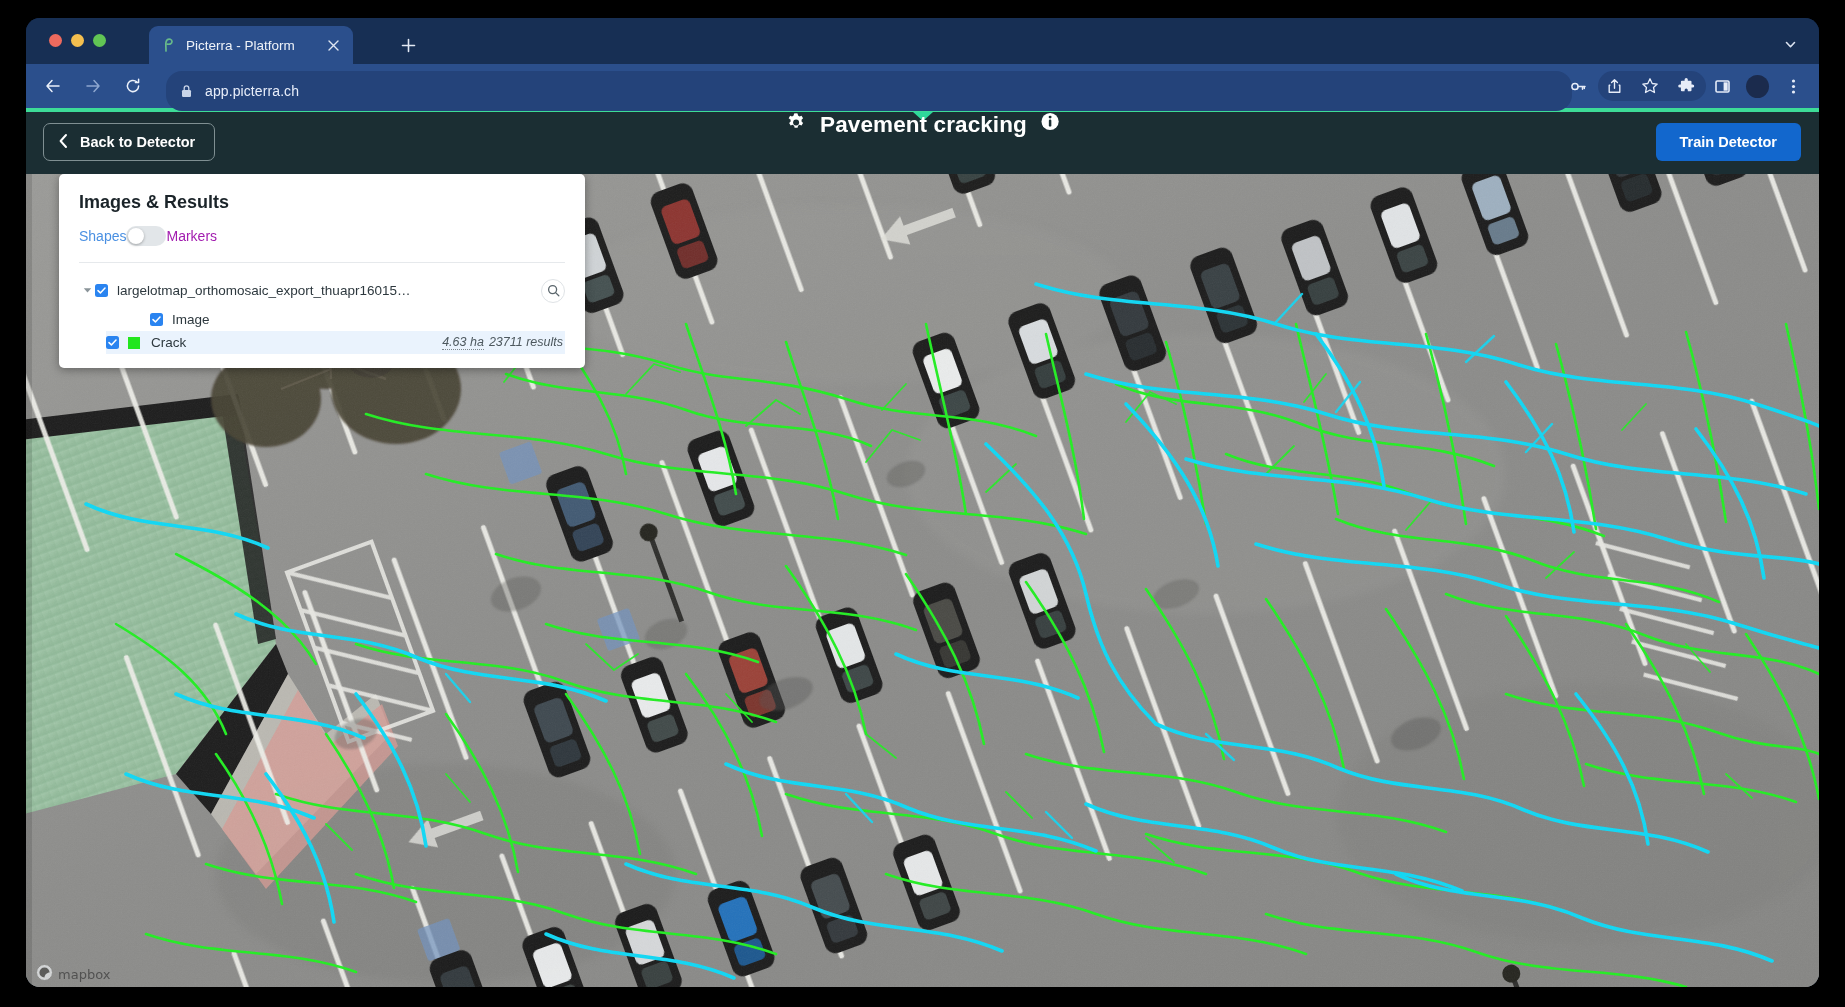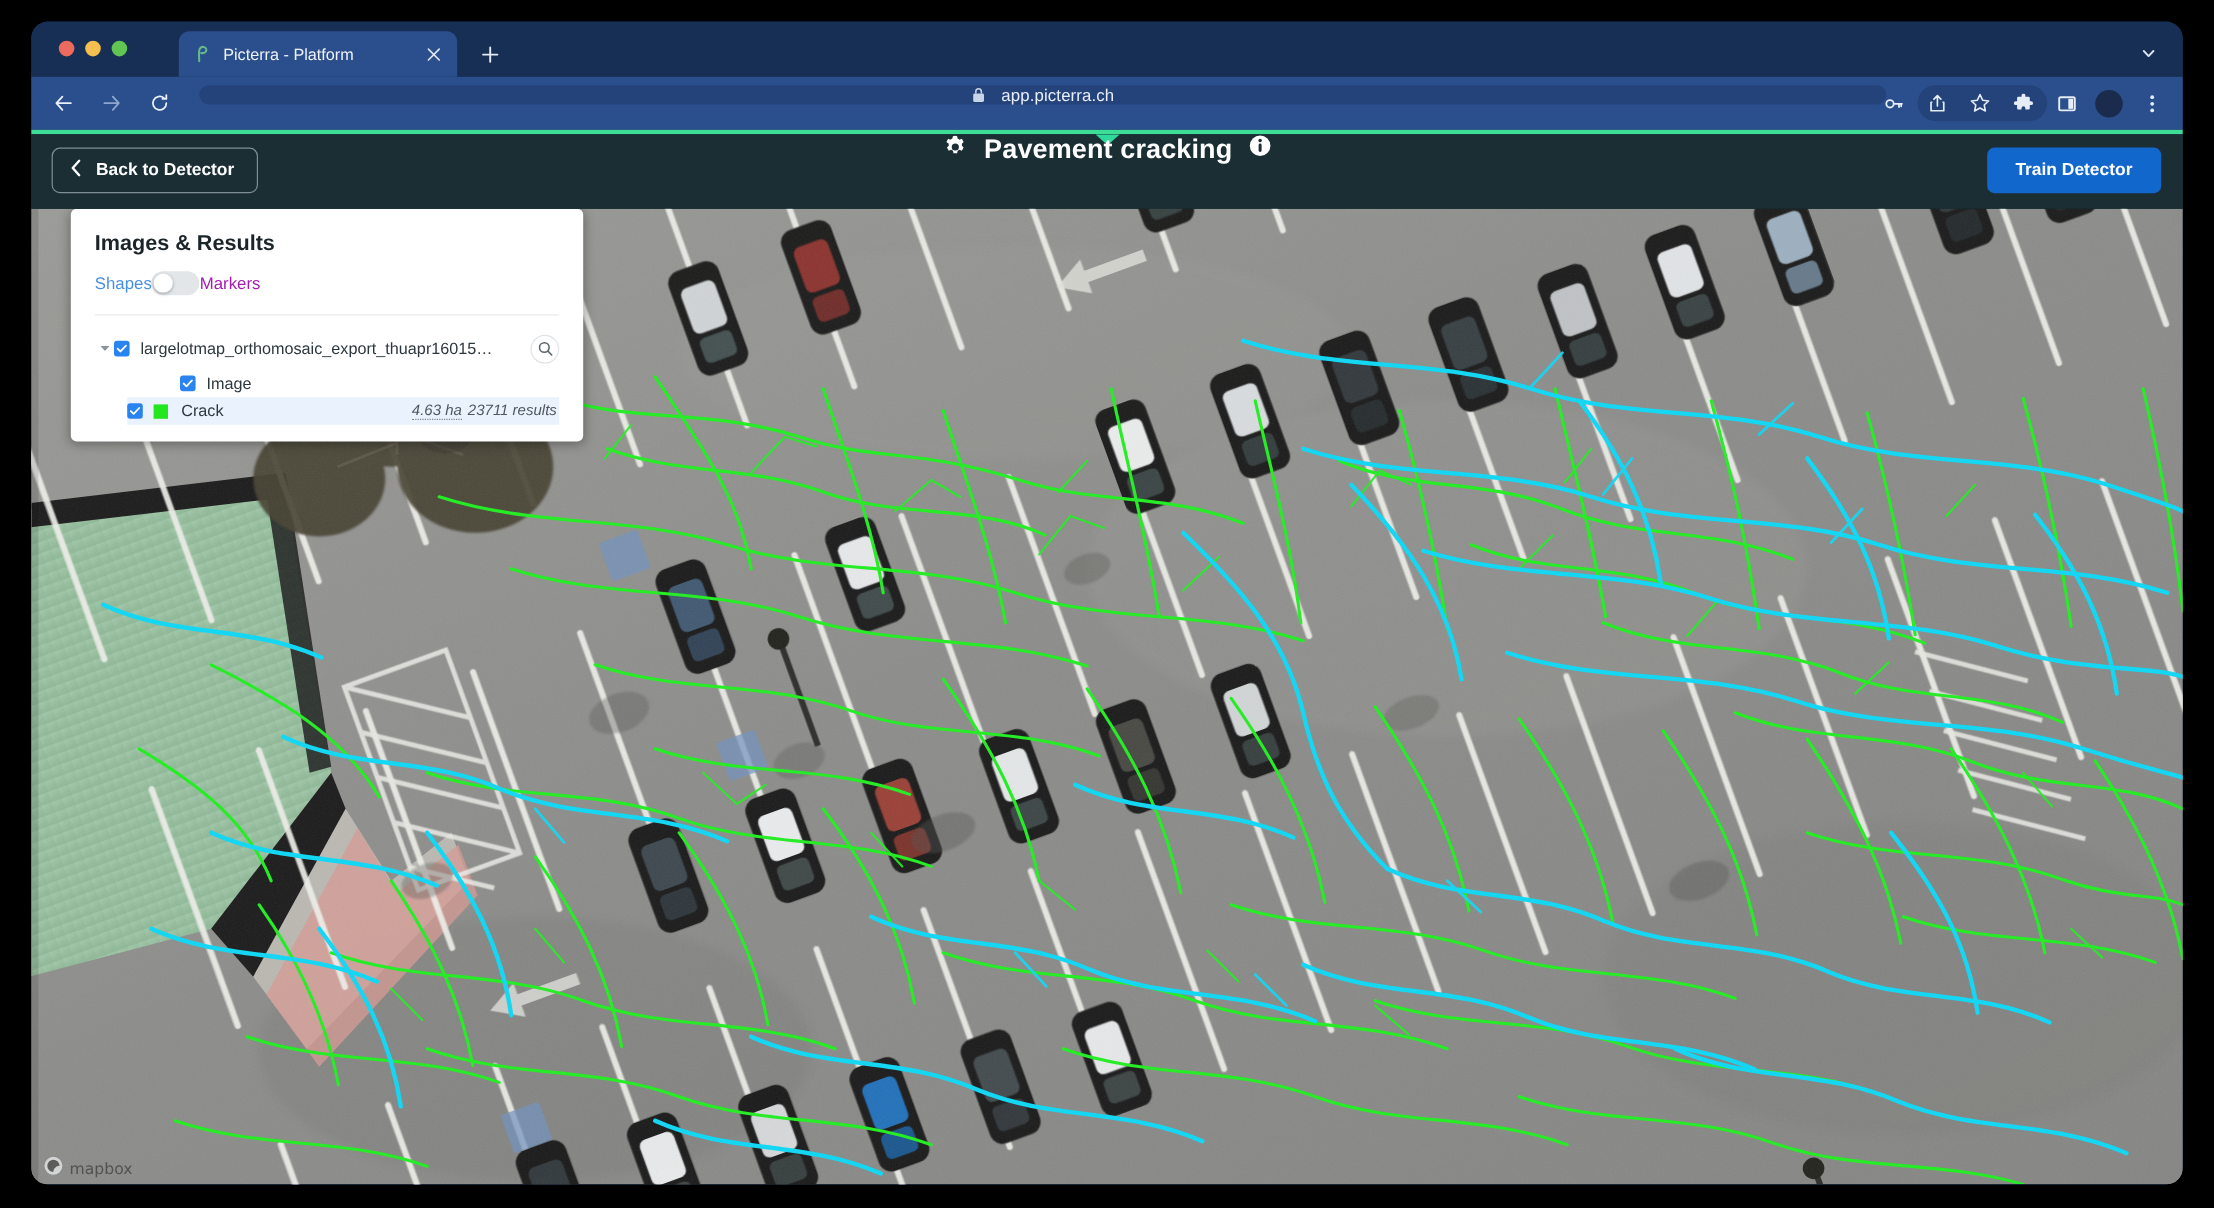--- a/index.html
+++ b/index.html
@@ -27,21 +27,21 @@
     background: #172f54;
   }
   .traffic { position: absolute; top: 16px; width: 13px; height: 13px; border-radius: 50%; }
   .tl-red    { left: 23px;  background: #ed6a5e; }
   .tl-yellow { left: 45px;  background: #f4bf4f; }
   .tl-green  { left: 67px;  background: #61c554; }
 
   #tab {
     position: absolute;
     left: 123px; top: 8px;
-    width: 232px; height: 38px;
+    width: 204px; height: 38px;
     background: #2b4f8c;
     border-radius: 9px 9px 0 0;
     display: flex; align-items: center;
     padding: 0 10px;
   }
   #tab-favicon {
     width: 18px; height: 18px; flex: 0 0 18px;
     display: flex; align-items: center; justify-content: center;
     margin-right: 9px;
   }
@@ -78,26 +78,25 @@
   }
   .navbtn {
     width: 30px; height: 30px; margin-left: 10px;
     display: flex; align-items: center; justify-content: center;
     color: #eaf0fa;
   }
   .navbtn:first-child { margin-left: 12px; }
   #omnibox {
     position: absolute;
     left: 140px; top: 7px;
-    width: 1406px; height: 16px;
+    width: 1406px; height: 40px;
     background: #24437a;
     border-radius: 16px;
     display: flex; align-items: center;
     padding: 0 14px;
-    justify-content: center;
   }
   #lock-icon { width: 14px; height: 14px; margin-right: 11px; display: flex; }
   #url-text { color: #e8eefa; font-size: 14px; letter-spacing: .1px; }
 
   #tool-right {
     position: absolute; right: 8px; top: 0;
     height: 44px; display: flex; align-items: center;
   }
   .tbicon {
     width: 30px; height: 30px; margin: 0 3px;
@@ -188,21 +187,21 @@
   }
   #mapbox-label {
     color: #3a3a3a; font-size: 13px; font-weight: normal;
     font-family: "DejaVu Sans", sans-serif;
   }
 
   
   #panel {
     position: absolute;
     left: 33px; top: 0px;
-    width: 427px;
+    width: 526px;
     background: #fff;
     border-radius: 5px;
     box-shadow: 0 2px 10px rgba(0,0,0,.35);
     padding: 18px 20px 14px 20px;
     z-index: 25;
   }
   #panel-title {
     color: #1b2429;
     font-size: 18px; font-weight: bold;
     margin-bottom: 13px;

